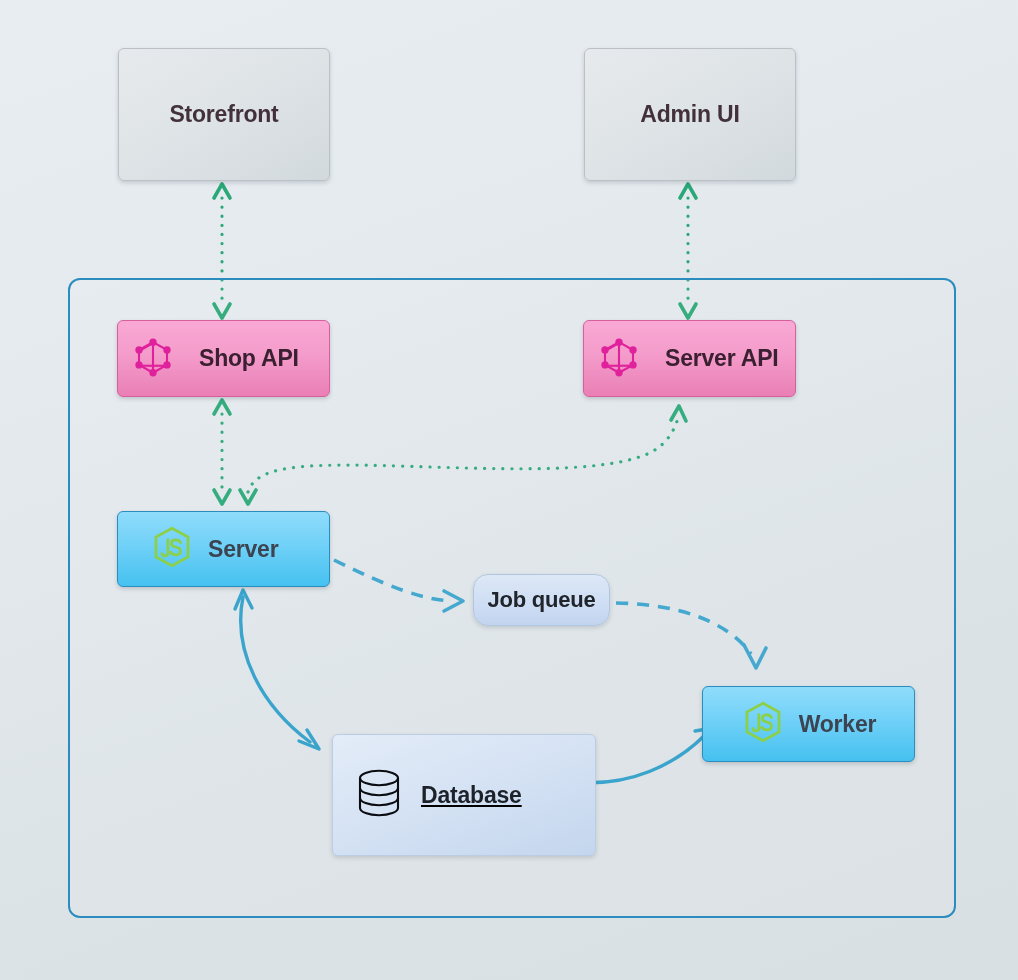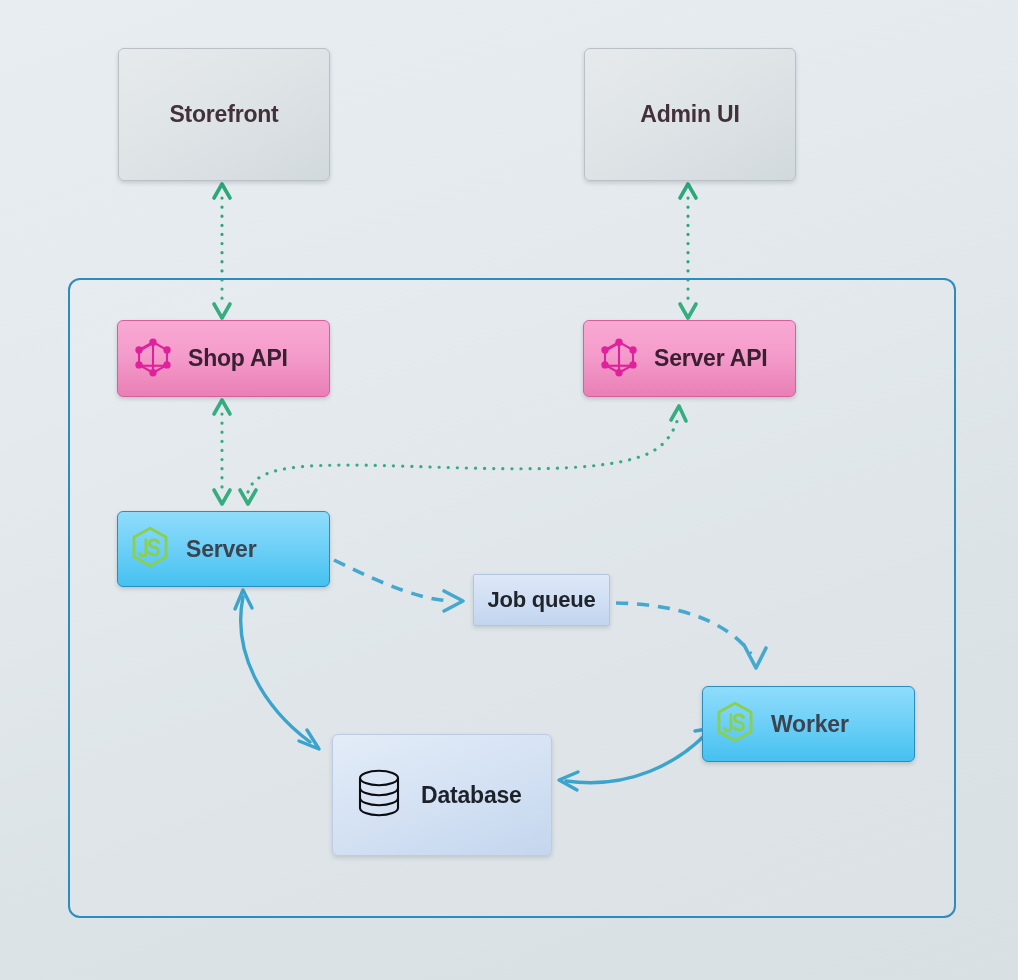--- a/index.html
+++ b/index.html
@@ -72,41 +72,42 @@
     background: linear-gradient(180deg, #f9a8d4 0%, #f49ccb 45%, #ea7fb5 100%);
     border: 1px solid #d6609c;
     box-shadow: 0 2px 4px rgba(40,50,60,0.20);
     padding: 0 14px;
     gap: 14px;
     justify-content: flex-start;
   }
   .node-api .label {
     font-size: 23px;
     color: #3a2030;
+    margin-left: 11px;
   }
 
   
   .node-svc {
     background: linear-gradient(180deg, #8fdcfb 0%, #74d2f8 40%, #45c1f0 100%);
     border: 1px solid #2b8cbe;
     box-shadow: 0 2px 4px rgba(40,50,60,0.20);
-    padding: 0 10px;
+    padding: 0 32px;
     gap: 14px;
     justify-content: flex-start;
   }
   .node-svc .label {
     font-size: 23px;
     color: #3b4450;
   }
 
   
   .node-queue {
     background: linear-gradient(180deg, #dde8f7 0%, #cfdef4 55%, #c2d5ef 100%);
     border: 1px solid #b3c6e0;
-    border-radius: 2px;
+    border-radius: 15px;
     box-shadow: 0 2px 4px rgba(40,50,60,0.16);
   }
   .node-queue .label {
     font-size: 22px;
     color: #20252c;
   }
 
   
   .node-store {
     background: linear-gradient(160deg, #e3ecf8 0%, #d6e3f4 45%, #c4d6ee 100%);
@@ -249,34 +250,34 @@
                  Q33.2 32.6 28.2 32.6 Q24.3 32.6 22.6 29.8" fill="none" stroke="#8bd046" stroke-width="3" stroke-linecap="round" stroke-linejoin="round"></path>
       </svg>
     </span>
     <span class="label">Server</span>
   </div>
 
   <div class="node node-queue" style="left:473px; top:574px; width:137px; height:52px;">
     <span class="label">Job queue</span>
   </div>
 
-  <div class="node node-svc" style="left:702px; top:686px; width:213px; height:76px;">
+  <div class="node node-svc" style="left:702px; top:686px; width:213px; height:76px;justify-content:center;">
     <span class="ico">
       <svg width="44" height="44" viewBox="0 0 48 48" xmlns="http://www.w3.org/2000/svg">
         <path d="M24 3.5 L41.5 13.2 L41.5 34.8 L24 44.5 L6.5 34.8 L6.5 13.2 Z" fill="none" stroke="#8bd046" stroke-width="3"></path>
         <path d="M19.5 16 L19.5 30.5 Q19.5 33.8 16.3 33.8 Q13.6 33.8 13.0 31.3" fill="none" stroke="#8bd046" stroke-width="3" stroke-linecap="round" stroke-linejoin="round"></path>
         <path d="M33.3 19.2 Q31.4 16.2 27.8 16.3 Q23.4 16.4 23.4 20.0
                  Q23.4 23.3 27.9 24.0 Q33.2 24.8 33.2 28.6
                  Q33.2 32.6 28.2 32.6 Q24.3 32.6 22.6 29.8" fill="none" stroke="#8bd046" stroke-width="3" stroke-linecap="round" stroke-linejoin="round"></path>
       </svg>
     </span>
     <span class="label">Worker</span>
   </div>
 
-  <div class="node node-store" style="left:332px; top:734px; width:220px; height:122px;">
+  <div class="node node-store" style="left:332px; top:734px; width:264px; height:122px;text-decoration:underline;">
     <span class="ico">
       <svg width="48" height="52" viewBox="0 0 48 52" xmlns="http://www.w3.org/2000/svg">
         <g fill="none" stroke="#0b0d12" stroke-width="2.1">
           <ellipse cx="24" cy="11" rx="19" ry="7.2"></ellipse>
           <path d="M5 11 L5 41"></path>
           <path d="M43 11 L43 41"></path>
           <path d="M5 41 A19 7.2 0 0 0 43 41"></path>
           <path d="M5 21 A19 7.2 0 0 0 43 21"></path>
           <path d="M5 31 A19 7.2 0 0 0 43 31"></path>
         </g>

